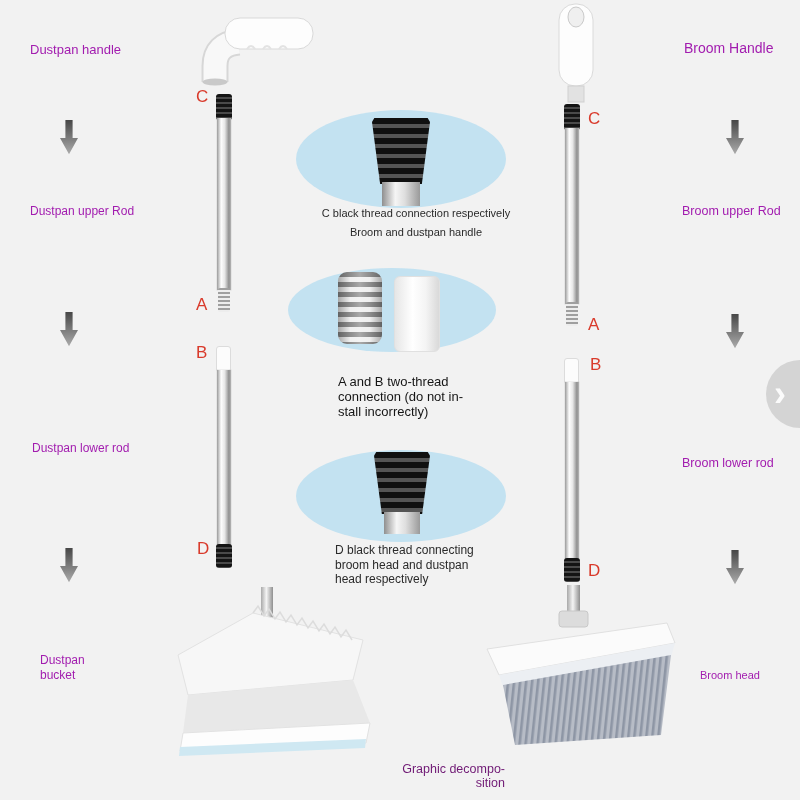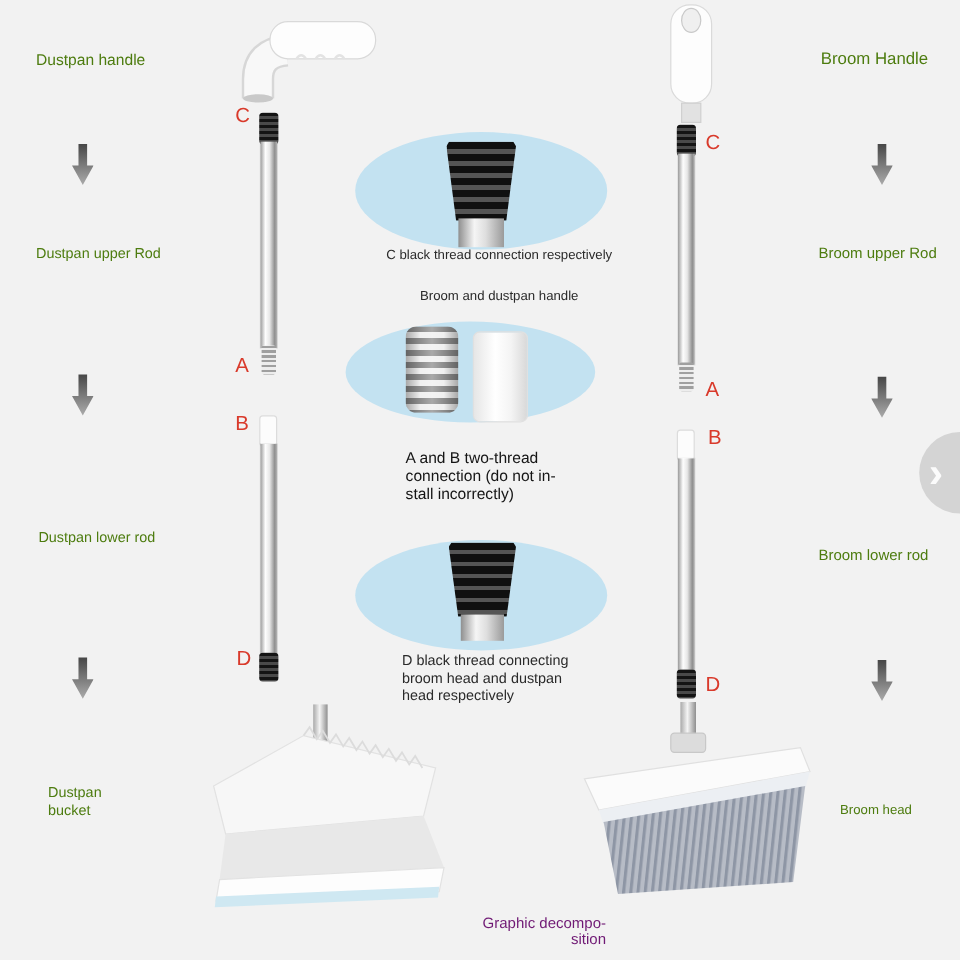--- a/index.html
+++ b/index.html
@@ -4,21 +4,21 @@
 <style>
   *{box-sizing:border-box;}
   html,body{margin:0;padding:0;}
   body{
     width:800px;height:800px;overflow:hidden;
     font-family:"Liberation Sans",sans-serif;
     background:var(--bg,#f2f2f2);
   }
   #stage{position:relative;width:800px;height:800px;}
   .abs{position:absolute;}
-  .lbl{position:absolute;color:#4d7c0f;font-size:12.5px;line-height:15px;}
+  .lbl{position:absolute;color:#a21caf;font-size:12.5px;line-height:15px;}
   .marker{position:absolute;color:var(--accent,#d93a2b);font-size:17px;line-height:17px;}
   .ellipse{position:absolute;background:var(--ellipse,#c3e2f1);border-radius:50%;}
   .cap{position:absolute;color:#2a2a2a;}
   
   .shaft{position:absolute;background:linear-gradient(to right,#9b9b9b,#fdfdfd 30%,#e7e7e7 55%,#8f8f8f 85%,#b5b5b5);box-shadow:0 0 0 .5px rgba(0,0,0,.10);}
   .thread-black{position:absolute;background:repeating-linear-gradient(to bottom,#141414 0 3px,#4a4a4a 3px 5px);border-radius:3px;}
   .thread-silver{position:absolute;background:repeating-linear-gradient(to bottom,#9f9f9f 0 2px,#ededed 2px 4px);border-radius:2px;}
   .cap-white{position:absolute;background:#fcfcfc;border:1px solid #dcdcdc;border-radius:3px;}
   
   .zoom-thread{position:absolute;background:repeating-linear-gradient(to bottom,#101010 0 6px,#555 6px 10px);clip-path:polygon(4% 0,96% 0,100% 6%,86% 100%,14% 100%,0 6%);}
@@ -116,21 +116,21 @@
     <path d="M40 110 L205 95 L222 138 L35 148 Z" fill="#e8e8e8"></path>
     <path d="M35 148 L222 138 L218 158 L32 166 Z" fill="#fdfdfd" stroke="#e2e2e2"></path>
     <path d="M32 162 L218 154 L217 163 L31 171 Z" fill="#cfe8f2"></path>
   </svg>
 
   <div class="ellipse" style="left:296px;top:110px;width:210px;height:98px"></div>
   <div class="zoom-thread" style="left:372px;top:118px;width:58px;height:66px"></div>
   <div class="zoom-collar" style="left:382px;top:182px;width:38px;height:24px"></div>
   <div class="cap" style="left:298px;top:207px;width:236px;text-align:center;font-size:11px">
     <div>C black thread connection respectively</div>
-    <div style="margin-top:22px">Broom and dustpan handle</div>
+    <div style="margin-top:7px">Broom and dustpan handle</div>
   </div>
 
   <div class="ellipse" style="left:288px;top:268px;width:208px;height:84px"></div>
   <div class="zoom-spring" style="left:338px;top:272px;width:44px;height:72px"></div>
   <div class="zoom-whitecyl" style="left:394px;top:276px;width:46px;height:76px"></div>
   <div class="cap" style="left:338px;top:374px;width:180px;font-size:13px;line-height:15px;color:#151515">
     <div>A and B two-thread</div>
     <div>connection (do not in-</div>
     <div>stall incorrectly)</div>
   </div>

